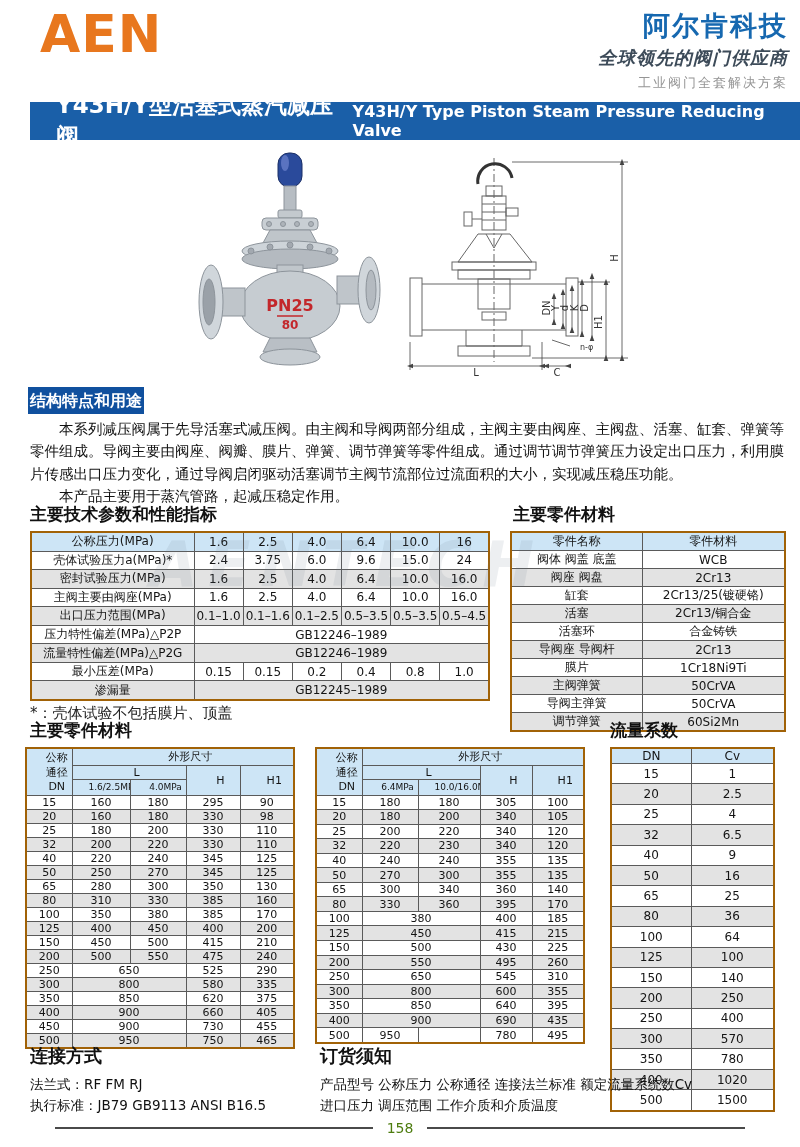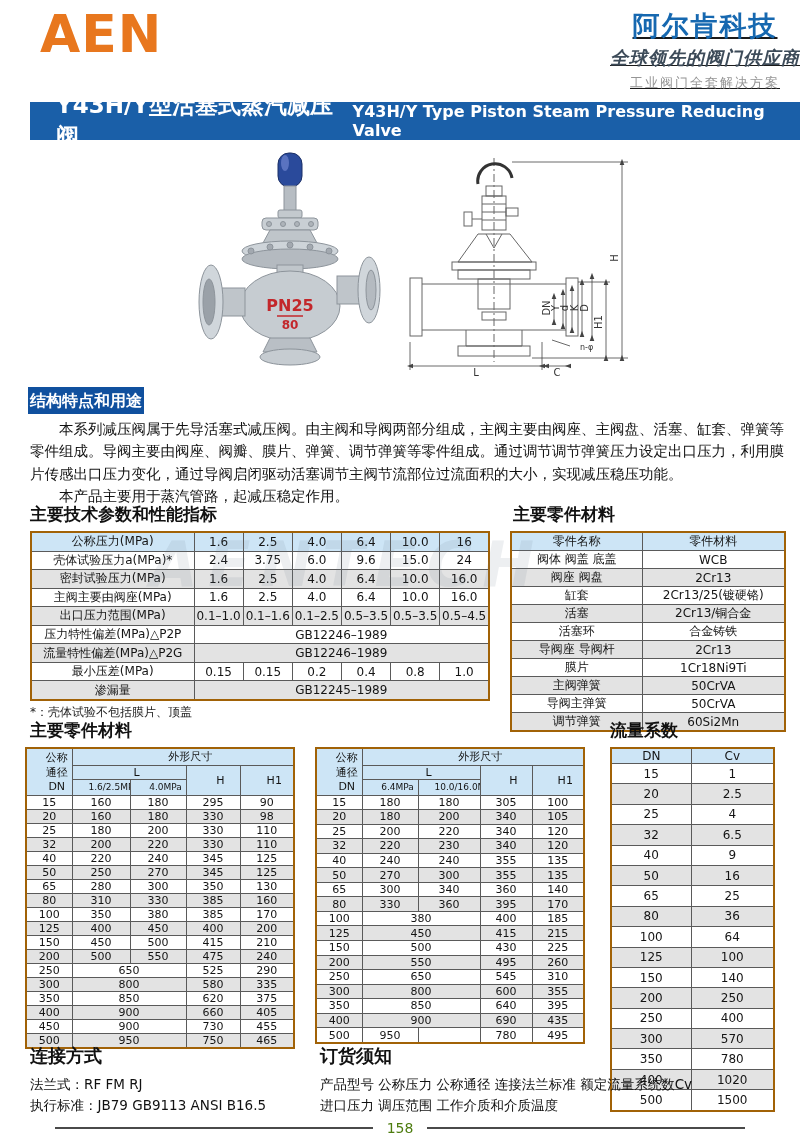--- a/index.html
+++ b/index.html
@@ -1,20 +1,20 @@
 <!DOCTYPE html>
 <html><head>
 <meta charset="utf-8">
 <style>
   html,body{margin:0;padding:0;background:#ffffff;}
   .page{position:relative;width:800px;height:1147px;background:#ffffff;overflow:hidden;
         font-family:"DejaVu Sans","Liberation Sans",sans-serif;color:#1a1a1a;}
   
   .logo{position:absolute;left:40px;top:4px;font-size:52px;font-weight:800;color:#E8771E;letter-spacing:1px;}
-  .hdr-right{position:absolute;right:0;top:8px;text-align:center;text-decoration:underline;}
+  .hdr-right{position:absolute;right:12px;top:8px;text-align:right;}
   .brand{font-size:27px;font-weight:800;color:#1668B0;letter-spacing:2px;}
   .slogan{font-size:18px;font-weight:700;font-style:italic;color:#3D4B59;margin-top:2px;letter-spacing:1px;}
   .subslogan{font-size:13px;color:#959595;margin-top:4px;letter-spacing:2px;}
   
   .title-bar{position:absolute;left:30px;right:0;top:102px;height:38px;background:#1A5FA8;
              display:flex;align-items:center;padding-left:26px;box-sizing:border-box;}
   .title-cn{color:#fff;font-size:23px;font-weight:600;}
   .title-en{color:#fff;font-size:16px;margin-left:9px;font-weight:600;}
   
   .photo{position:absolute;left:185px;top:148px;}
@@ -56,21 +56,21 @@
   .flow tbody tr:nth-child(even) td{background:#E3E3E3;}
   
   .blk-title{position:absolute;font-size:18px;font-weight:700;color:#111;}
   .conn-title{left:30px;top:1044px;}
   .order-title{left:320px;top:1044px;}
   .blk-line{position:absolute;font-size:13.5px;color:#111;white-space:nowrap;}
   .conn-l1{left:30px;top:1076px;}
   .conn-l2{left:30px;top:1097px;}
   .order-l1{left:320px;top:1076px;}
   .order-l2{left:320px;top:1097px;}
-  .footnote{position:absolute;left:30px;top:704px;font-size:12px;color:#222;text-align:right;}
+  .footnote{position:absolute;left:30px;top:704px;font-size:15px;color:#222;text-align:right;}
   
   .watermark{position:absolute;left:150px;top:528px;font-size:62px;font-weight:800;font-style:italic;
              color:rgba(110,125,140,0.12);letter-spacing:10px;pointer-events:none;z-index:6;}
   
   .footer{position:absolute;left:0;right:0;top:1120px;display:flex;align-items:center;}
   .footer .rule{flex:1;border-top:2px solid #4a4a4a;}
   .footer .rule.l{margin-left:55px;}
   .footer .rule.r{margin-right:55px;}
   .page-num{padding:0 14px;font-size:14px;color:#4d7c0f;}
 </style>

